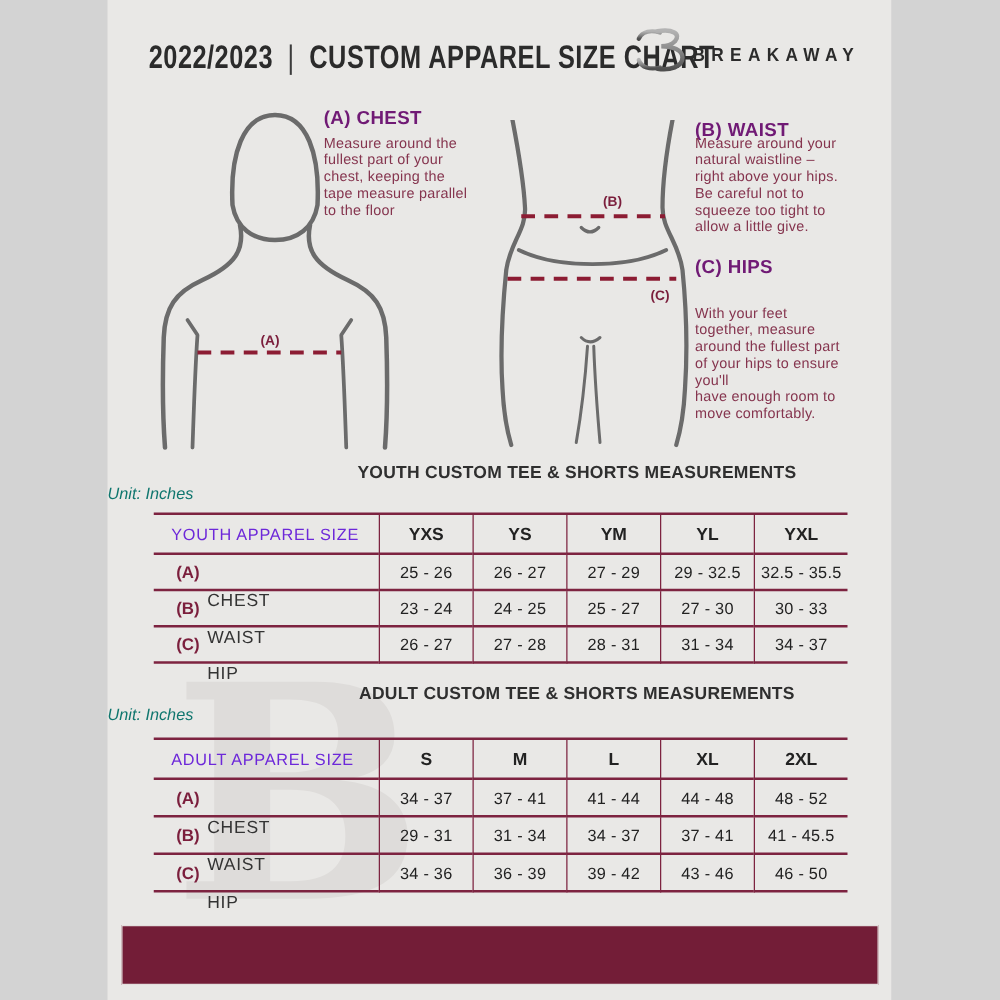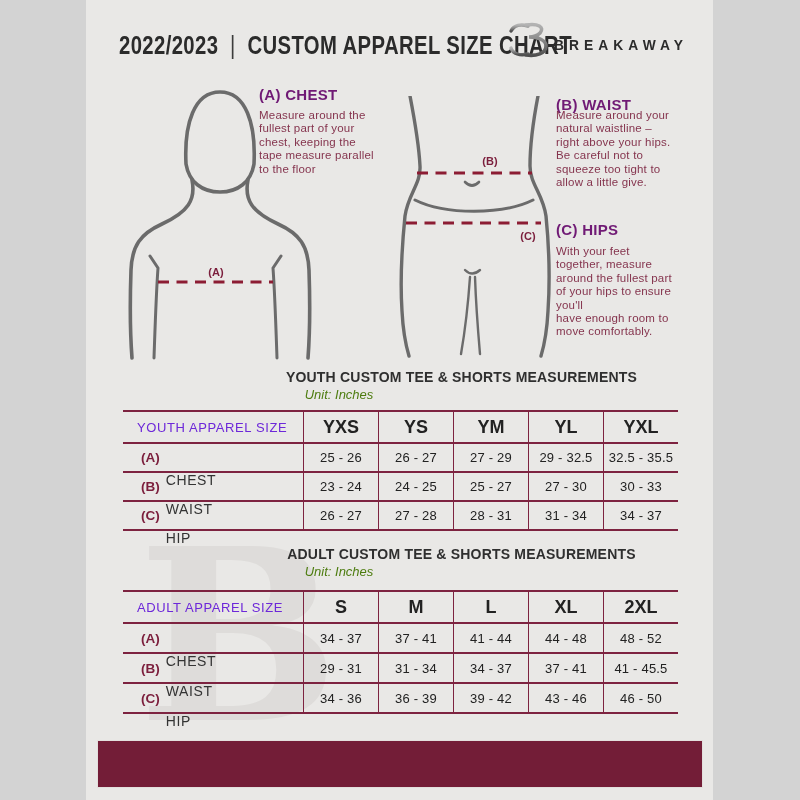--- a/index.html
+++ b/index.html
@@ -26,41 +26,41 @@
   .fig-lower { left:304px; top:96px; }
 
   
   .guide-head { position:absolute; font-weight:bold; font-size:15px; color:#701a75; letter-spacing:0.3px; z-index:2; }
   .guide-body { position:absolute; font-size:11.5px; line-height:13.4px; color:#85344e;
                 white-space:pre-line; z-index:2; letter-spacing:0.2px; }
   .chest-head { left:173px; top:86px; }
   .chest-body { left:173px; top:109px; width:160px; }
   .waist-head { left:470px; top:96px; }
   .waist-body { left:470px; top:109px; width:165px; }
-  .hips-head  { left:470px; top:221px; }
+  .hips-head  { left:470px; top:205px; }
   .hips-body  { left:470px; top:245px; width:170px; }
 
   
   .tbl-title { position:absolute; width:751px; text-align:center; font-weight:bold; font-size:14px;
                color:#2f2f2f; letter-spacing:0.2px; z-index:2; }
-  .tbl-unit  { position:absolute; width:506px; text-align:center; font-style:italic; font-size:13px;
-               color:#4d7c0f; z-index:2; }
+  .tbl-unit  { position:absolute; width:506px; text-align:left; font-style:italic; font-size:13px;
+               color:#0f766e; z-index:2; }
   .youth-title { top:369px; } .youth-unit { top:387px; }
   .adult-title { top:546px; } .adult-unit { top:564px; }
 
   .size-table { position:absolute; left:37px; width:555px; display:grid;
                 grid-template-columns:180px repeat(5, 75px); border-top:2px solid #7d2340; z-index:2; }
   .youth-table { top:410px; } .adult-table { top:590px; }
   .size-table .cell { border-bottom:2px solid #7d2340; display:flex; align-items:center; }
   .size-table .vl { border-left:1.6px solid #7d2340; }
   .size-table .hcell { height:32px; }
   .youth-table .dcell { height:29px; } .adult-table .dcell { height:30px; }
   .size-table .ccell { justify-content:center; }
   .corner-label { padding-left:14px; font-size:13px; color:#6d28d9; letter-spacing:0.6px; }
-  .size-col { font-weight:bold; font-size:18px; color:#222; }
+  .size-col { font-weight:bold; font-size:14px; color:#222; }
   .row-label { padding-left:18px; }
   .row-label .marker { font-weight:bold; font-size:13.5px; color:#7b1e3c; }
   .row-label .rlabel { font-size:14px; color:#333; margin-left:6px; letter-spacing:0.6px;margin-top:45px; }
   .val { font-size:13px; color:#222; letter-spacing:0.2px; }
 
   
   .footer-bar { position:absolute; left:11px; top:740px; width:606px; height:48px; background:#731d37;
                 border:1px solid #e3dfdd; z-index:3; }
 
   svg text.mk { font-family:"Liberation Sans", sans-serif; font-weight:bold; font-size:11px; fill:#7b1e3c; }

